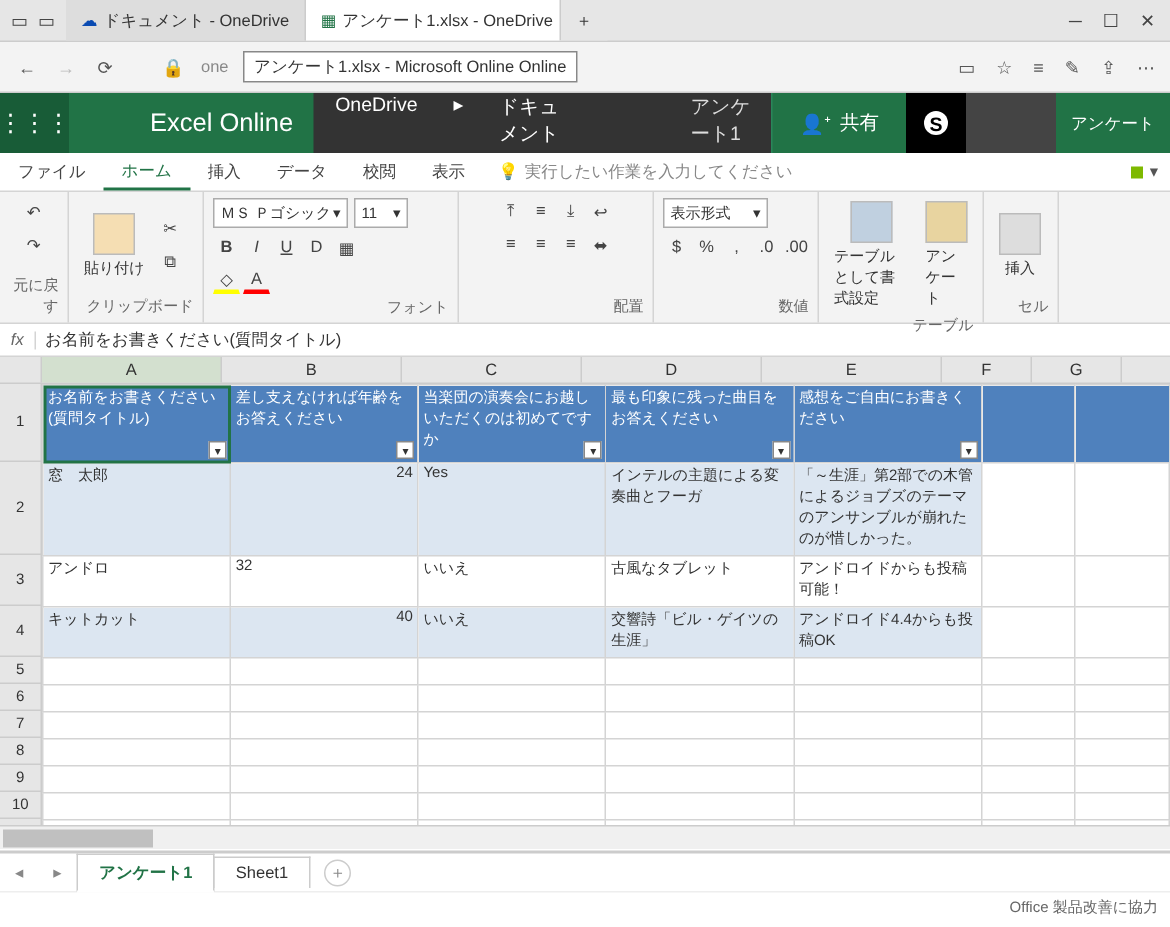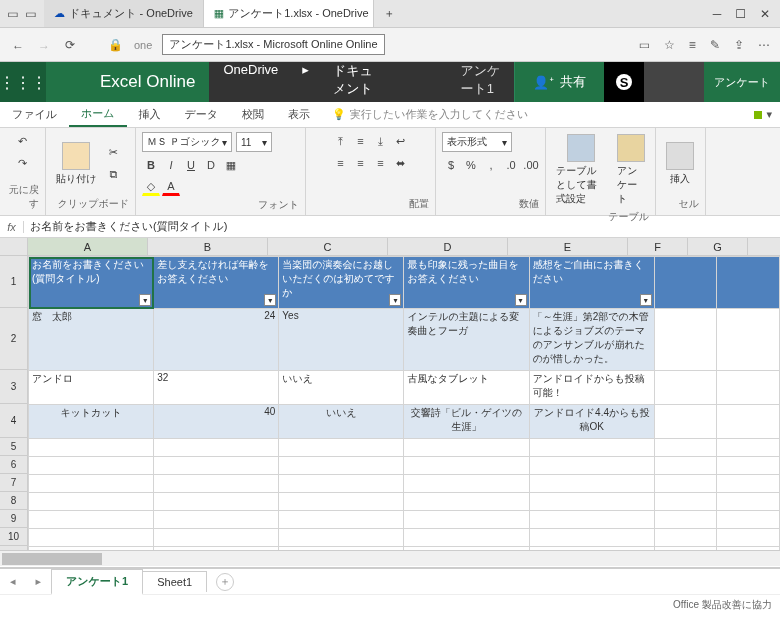--- a/index.html
+++ b/index.html
@@ -68,21 +68,21 @@
 .row-heads .rh { height: 18px; border-bottom: 1px solid #ccc; border-right: 1px solid #ccc; text-align: center; font-size: 10px; line-height: 18px; }
 .row-heads .rh.big { height: 52px; line-height: 52px; }
 .row-heads .rh.med { height: 34px; line-height: 34px; }
 .cells { position: relative; flex: 1; }
 table.sheet { border-collapse: collapse; width: 100%; }
 table.sheet td { border: 1px solid #d4d4d4; height: 18px; font-size: 10px; padding: 1px 3px; vertical-align: top; overflow: hidden; }
 tr.hdr td { background: #4f81bd; color: #fff; height: 52px; position: relative; }
 tr.hdr td .fbtn { position: absolute; right: 2px; bottom: 2px; width: 12px; height: 12px; background: #fff; border: 1px solid #888; font-size: 8px; display: flex; align-items: center; justify-content: center; color: #333; }
 tr.d0 td { background: #dce6f1; height: 62px; }
 tr.d1 td { background: #fff; height: 34px; }
-tr.d2 td { background: #dce6f1; height: 34px; text-align: center; }
+tr.d2 td { background: #dce6f1; height: 34px; }
 td.selcell { outline: 2px solid #217346; outline-offset: -2px; }
 .hscroll { height: 16px; background: #f0f0f0; border-top: 1px solid #ccc; position: relative; }
 .hscroll .thumb { position: absolute; left: 2px; top: 2px; height: 12px; width: 100px; background: #c0c0c0; }
 
 
 .sheet-tabs { height: 26px; display: flex; align-items: center; background: #fff; border-top: 1px solid #ccc; font-size: 11px; }
 .sheet-tabs .nav { padding: 0 10px; color: #888; }
 .sheet-tabs .st { padding: 4px 14px; border: 1px solid #ccc; border-bottom: none; margin-right: -1px; }
 .sheet-tabs .st.active { color: #217346; border-bottom: 2px solid #fff; background: #fff; font-weight: bold; }
 .sheet-tabs .add { margin-left: 10px; color: #888; width: 18px; height: 18px; border: 1px solid #ccc; border-radius: 50%; display: flex; align-items: center; justify-content: center; }

